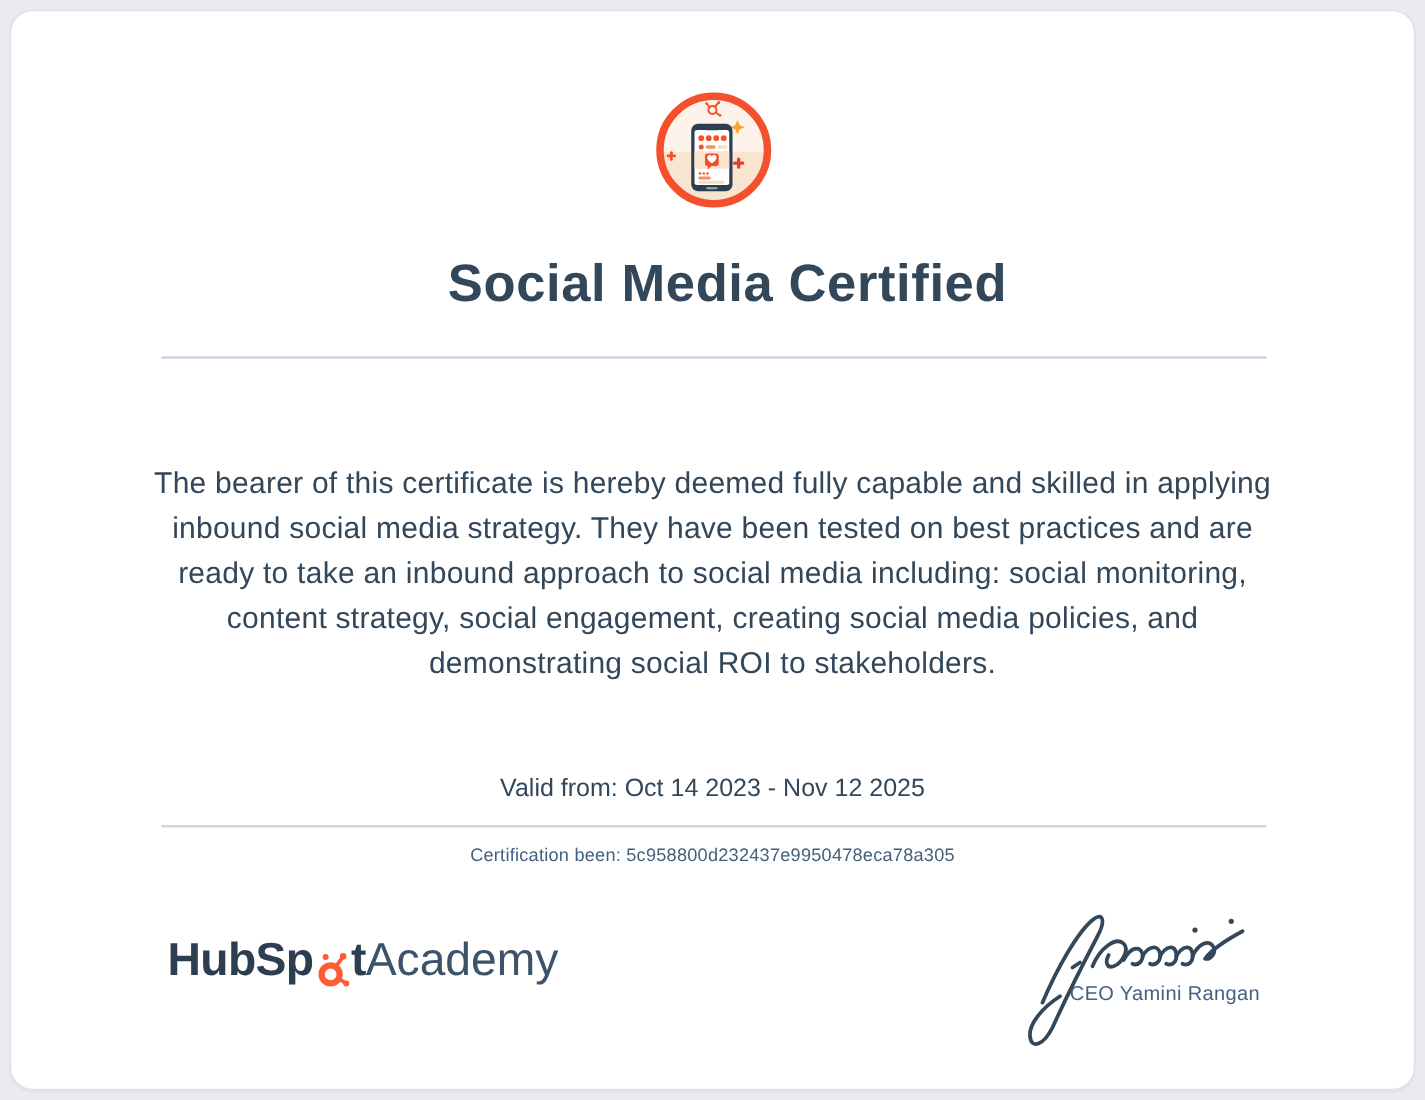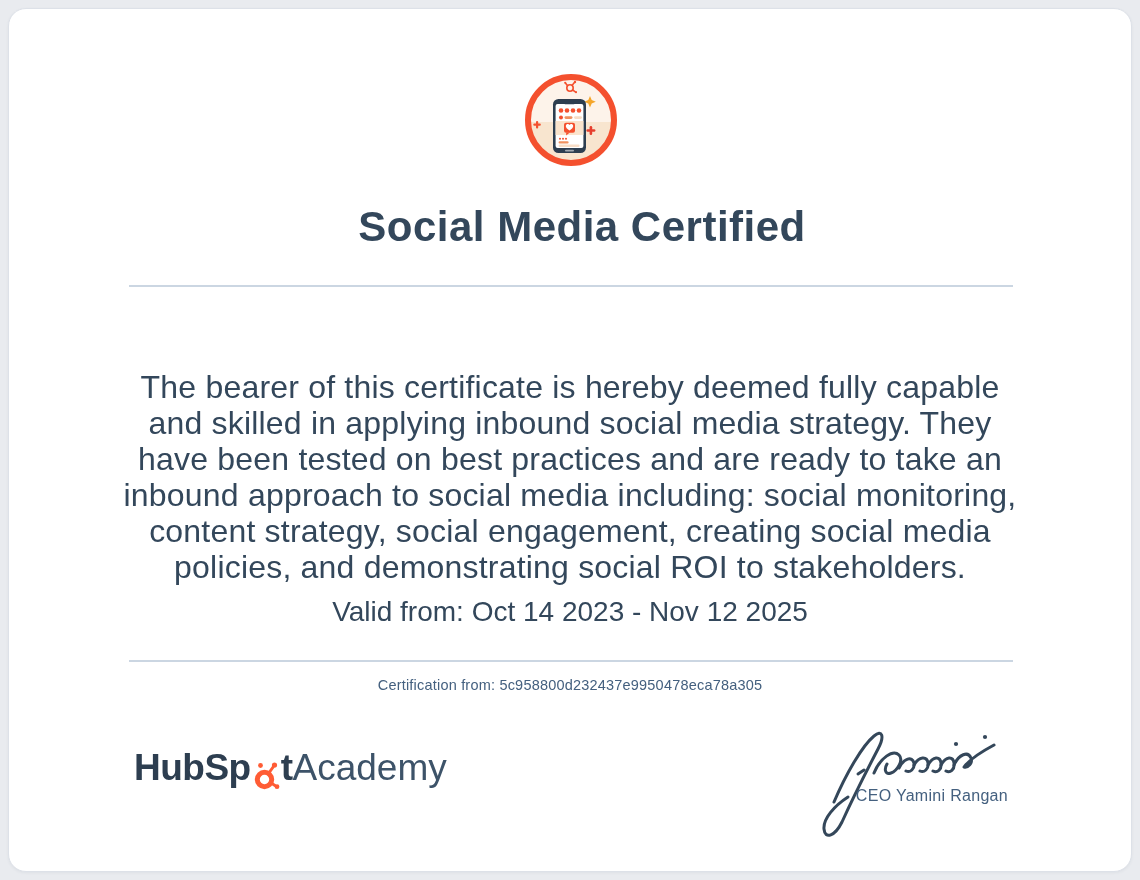--- a/index.html
+++ b/index.html
@@ -52,27 +52,27 @@
   .divider{
     position:absolute; left:120px; width:884px; height:2px;
     background:var(--divider);
   }
   .divider.d1{top:276px;}
   .divider.d2{top:651px;}
   .body-text{
     position:absolute; left:50%; top:360px;
     width:912px; transform:translateX(-50%);
     text-align:center;
-    font-size:32px; line-height:36px; letter-spacing:.2px;
+    font-size:24px; line-height:36px; letter-spacing:.2px;
     color:var(--body_text); font-weight:400;
   }
   .validity{
-    position:absolute; left:0; top:587px; width:100%;
-    text-align:center;
-    font-size:28px; color:var(--body_text);
+    position:absolute; left:0; top:611px; width:100%;
+    text-align:center;
+    font-size:20px; color:var(--body_text);
   }
   .code-line{
     position:absolute; left:0; top:668px; width:100%;
     text-align:center;
     font-size:14.5px; letter-spacing:.2px;
     color:var(--muted);
   }
   
   .logo{
     position:absolute; left:125px; top:738px;
@@ -155,21 +155,21 @@
 
   <div class="divider d1"></div>
 
   <div class="body-text">The bearer of this certificate is hereby deemed fully capable and skilled in applying inbound social media strategy. They have been tested on best practices and are ready to take an inbound approach to social media including: social monitoring, content strategy, social engagement, creating social media policies, and demonstrating social ROI to stakeholders.</div>
 
   <div class="validity">Valid from: Oct 14 2023 - Nov 12 2025</div>
 
   <div class="divider d2"></div>
 
   <div class="code-line">
-    <span>Certification from:</span>
+    <span>Certification been:</span>
     <span>5c958800d232437e9950478eca78a305</span>
   </div>
 
   <div class="logo">
     <span class="word">HubSp</span>
     <svg class="sprocket" viewBox="0 0 28 30">
       <circle cx="12.5" cy="18.5" r="7.2" fill="none" stroke="#ff5c35" stroke-width="5"></circle>
       <line x1="16.5" y1="12.5" x2="21.5" y2="5.5" stroke="#ff5c35" stroke-width="3" stroke-linecap="round"></line>
       <circle cx="22.5" cy="4" r="2.6" fill="#ff5c35"></circle>
       <circle cx="8.5" cy="4.5" r="2.4" fill="#ff5c35"></circle>

